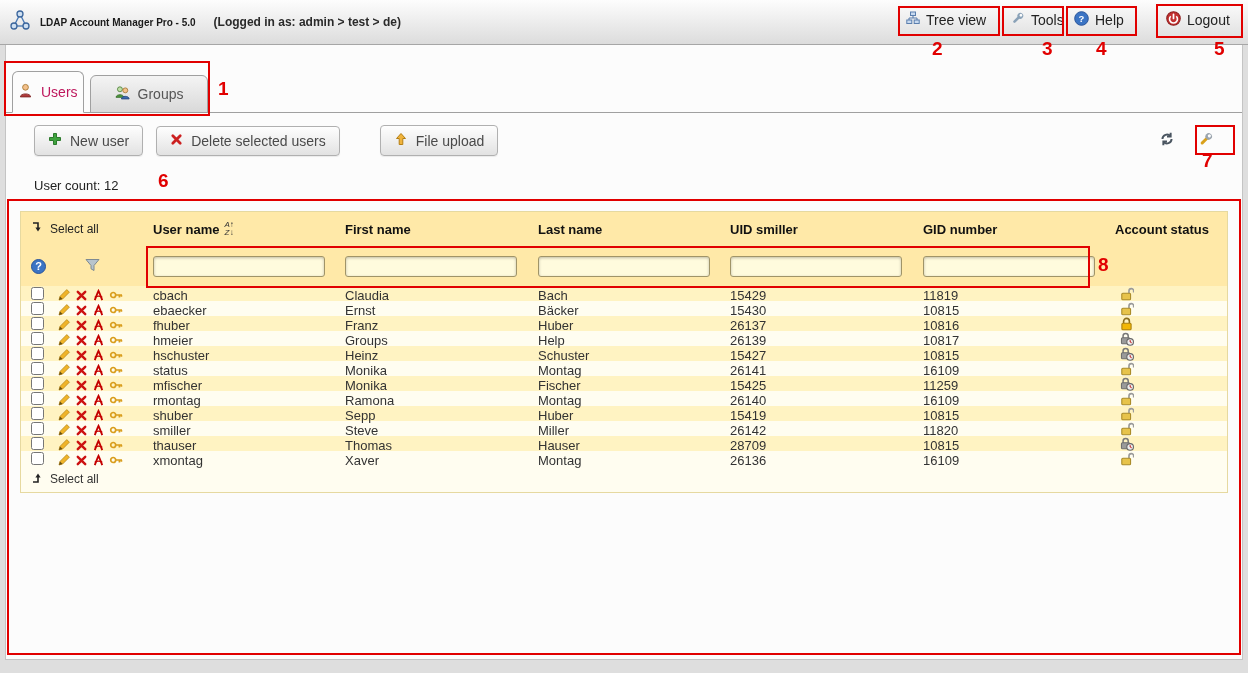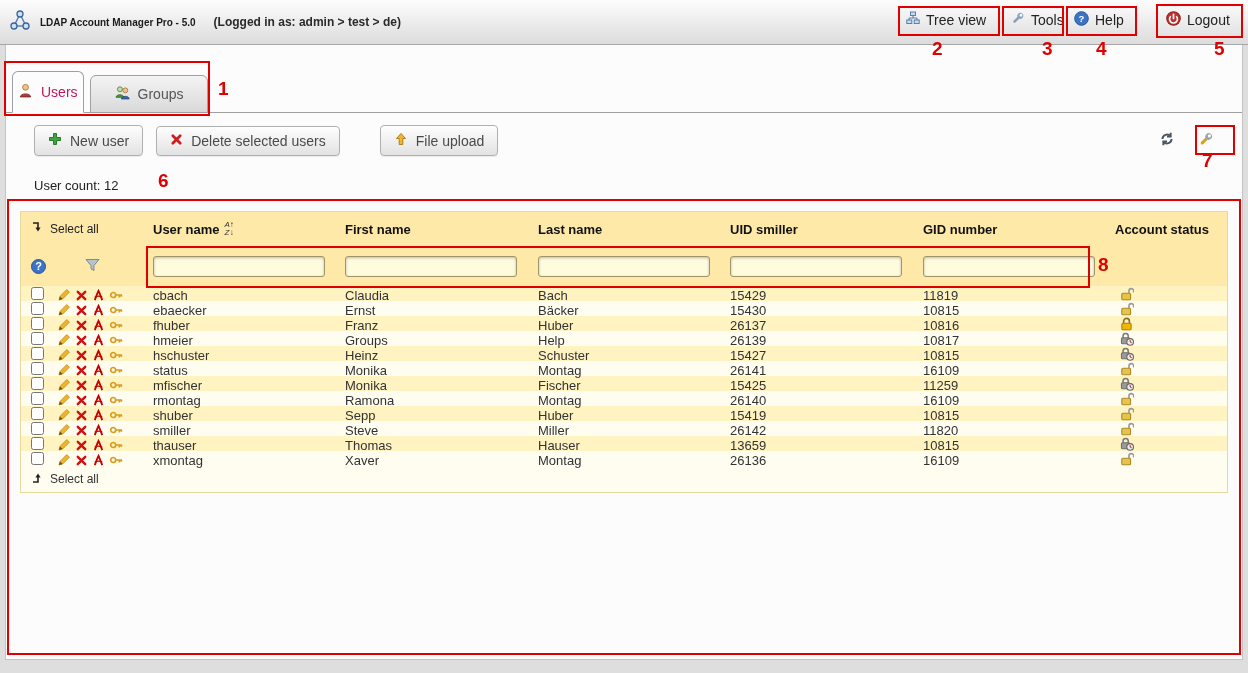--- a/index.html
+++ b/index.html
@@ -798,21 +798,21 @@
       <span class="row-icon">
         <svg width="14" height="14" viewBox="0 0 14 14">
           <circle cx="4.2" cy="7" r="2.5" fill="none" stroke="#d99d1c" stroke-width="1.7"></circle>
           <path d="M6.7 7 H13 M10.4 7 V9.4 M12.4 7 V8.8" stroke="#d99d1c" stroke-width="1.7"></path>
         </svg>
       </span>
     </div>
     <div>thauser</div>
     <div>Thomas</div>
     <div>Hauser</div>
-    <div>13659</div>
+    <div>28709</div>
     <div>10815</div>
     <div class="status-cell">
       
       
       <span class="status-icon" style="display: inline-flex;">
         <svg width="15" height="15" viewBox="0 0 14 14">
           <path d="M3.8 6.5 V4.7 a2.4 2.4 0 0 1 4.8 0 V6.5" fill="none" stroke="#777" stroke-width="1.4"></path>
           <rect x="2.3" y="6.3" width="7.8" height="5.6" rx="1" fill="#9a9a9a" stroke="#6f6f6f"></rect>
           <circle cx="10.4" cy="10.2" r="3.1" fill="#ececec" stroke="#666"></circle>
           <path d="M10.4 8.6 V10.2 L11.8 11" fill="none" stroke="#b00" stroke-width="0.9"></path>

